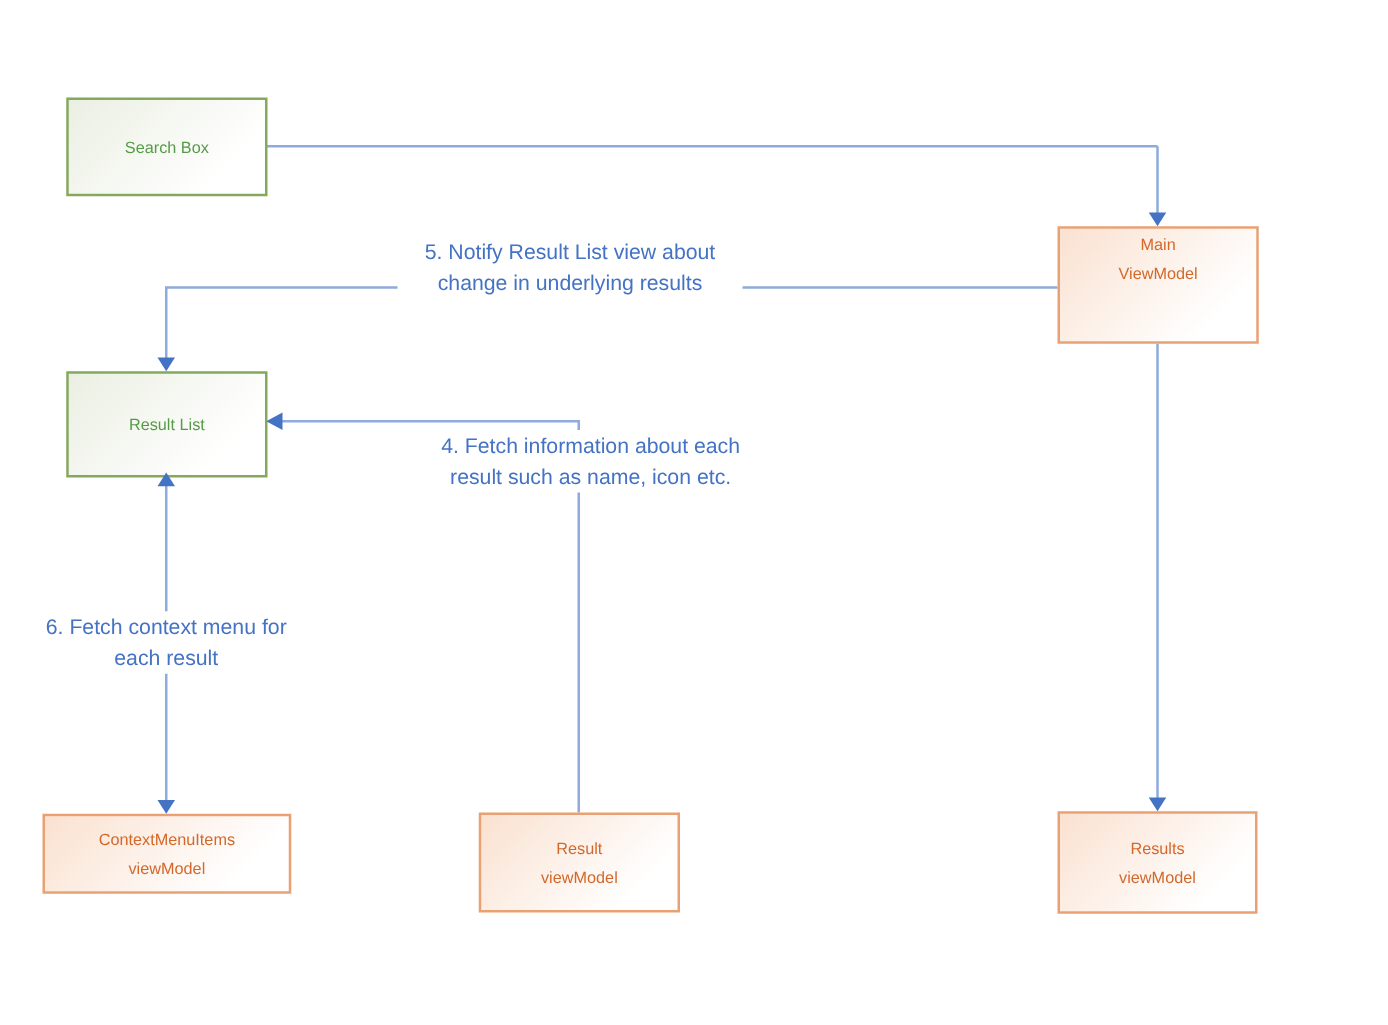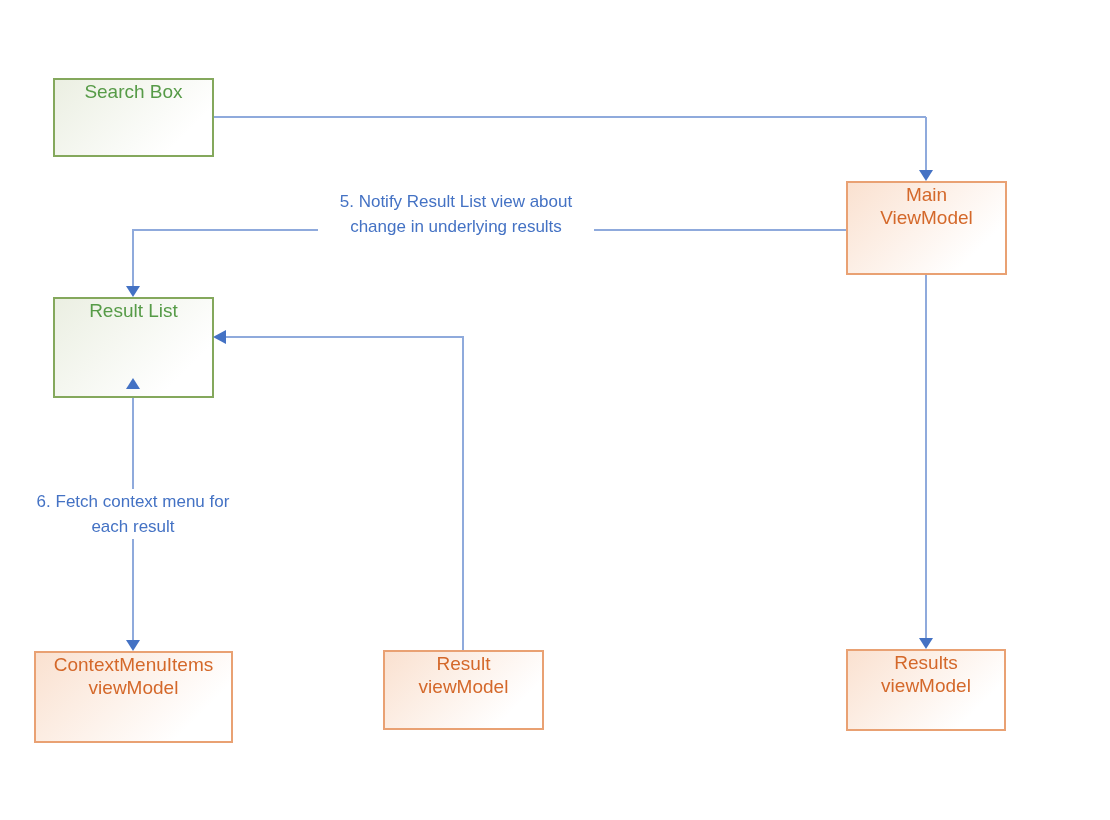--- a/index.html
+++ b/index.html
@@ -42,23 +42,24 @@
     border-top: 7px solid transparent;
     border-bottom: 7px solid transparent;
     border-right: 13px solid var(--arrowhead, #4472C4);
   }
   
   .node {
     position: absolute;
     box-sizing: border-box;
     border: 2px solid;
     display: flex;
+    align-items: center;
     justify-content: center;
     text-align: center;
-    font-size: 19px;
+    font-size: 13px;
     line-height: 23px;
     white-space: pre-line;
     z-index: 3;
   }
   .node.green {
     border-color: var(--green-border, #84A85C);
     color: var(--green-text, #569B47);
     background: linear-gradient(135deg, var(--green-fill-start, #EBEFE2) 0%, var(--green-fill-end, #FFFFFF) 80%);
   }
   .node.orange {
@@ -97,37 +98,39 @@
   <div class="line" style="left:462px; top:337px; width:2px; height:313px;"></div>
   <div class="line" style="left:225px; top:336px; width:239px; height:2px;"></div>
   <div class="arrow left" style="left:213px; top:330px;"></div>
 
   <div class="line" style="left:132px; top:388px; width:2px; height:253px;"></div>
   <div class="arrow up" style="left:126px; top:378px;"></div>
   <div class="arrow down" style="left:126px; top:640px;"></div>
 
   <div class="edge-label" style="left:318px; top:189px; width:276px;">5. Notify Result List view about
 change in underlying results</div>
+  <div class="edge-label" style="left:325px; top:344px; width:295px;">4. Fetch information about each
+result such as name, icon etc.</div>
   <div class="edge-label" style="left:23px; top:489px; width:220px;">6. Fetch context menu for
 each result</div>
 
   <div class="node green" style="left:53px; top:78px; width:161px; height:79px;">
     <span>Search Box</span>
   </div>
 
   <div class="node orange" style="left:846px; top:181px; width:161px; height:94px; padding-bottom:42px;">
     <span>Main
 ViewModel</span>
   </div>
 
-  <div class="node green" style="left:53px; top:297px; width:161px; height:101px;">
+  <div class="node green" style="left:53px; top:297px; width:161px; height:85px;">
     <span>Result List</span>
   </div>
 
-  <div class="node orange" style="left:34px; top:651px; width:199px; height:92px;">
+  <div class="node orange" style="left:34px; top:651px; width:199px; height:64px;">
     <span>ContextMenuItems
 viewModel</span>
   </div>
 
   <div class="node orange" style="left:383px; top:650px; width:161px; height:80px;">
     <span>Result
 viewModel</span>
   </div>
 
   <div class="node orange" style="left:846px; top:649px; width:160px; height:82px;">

